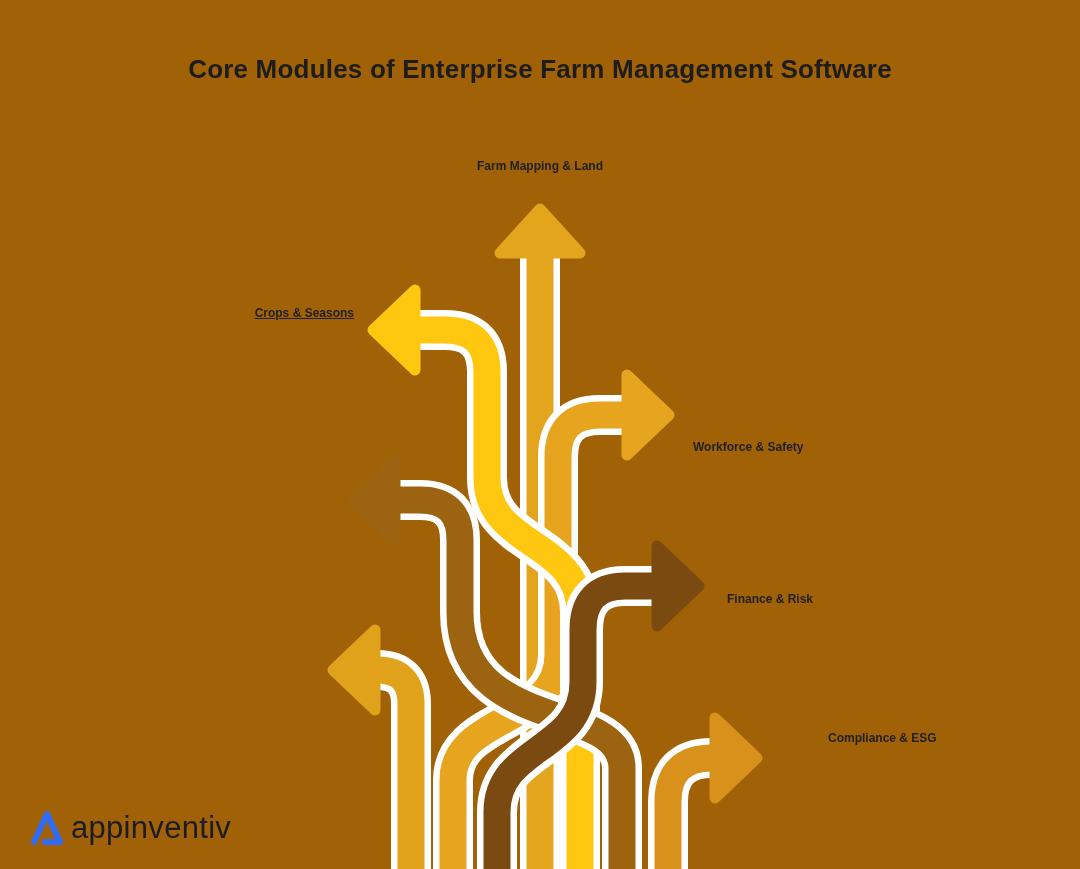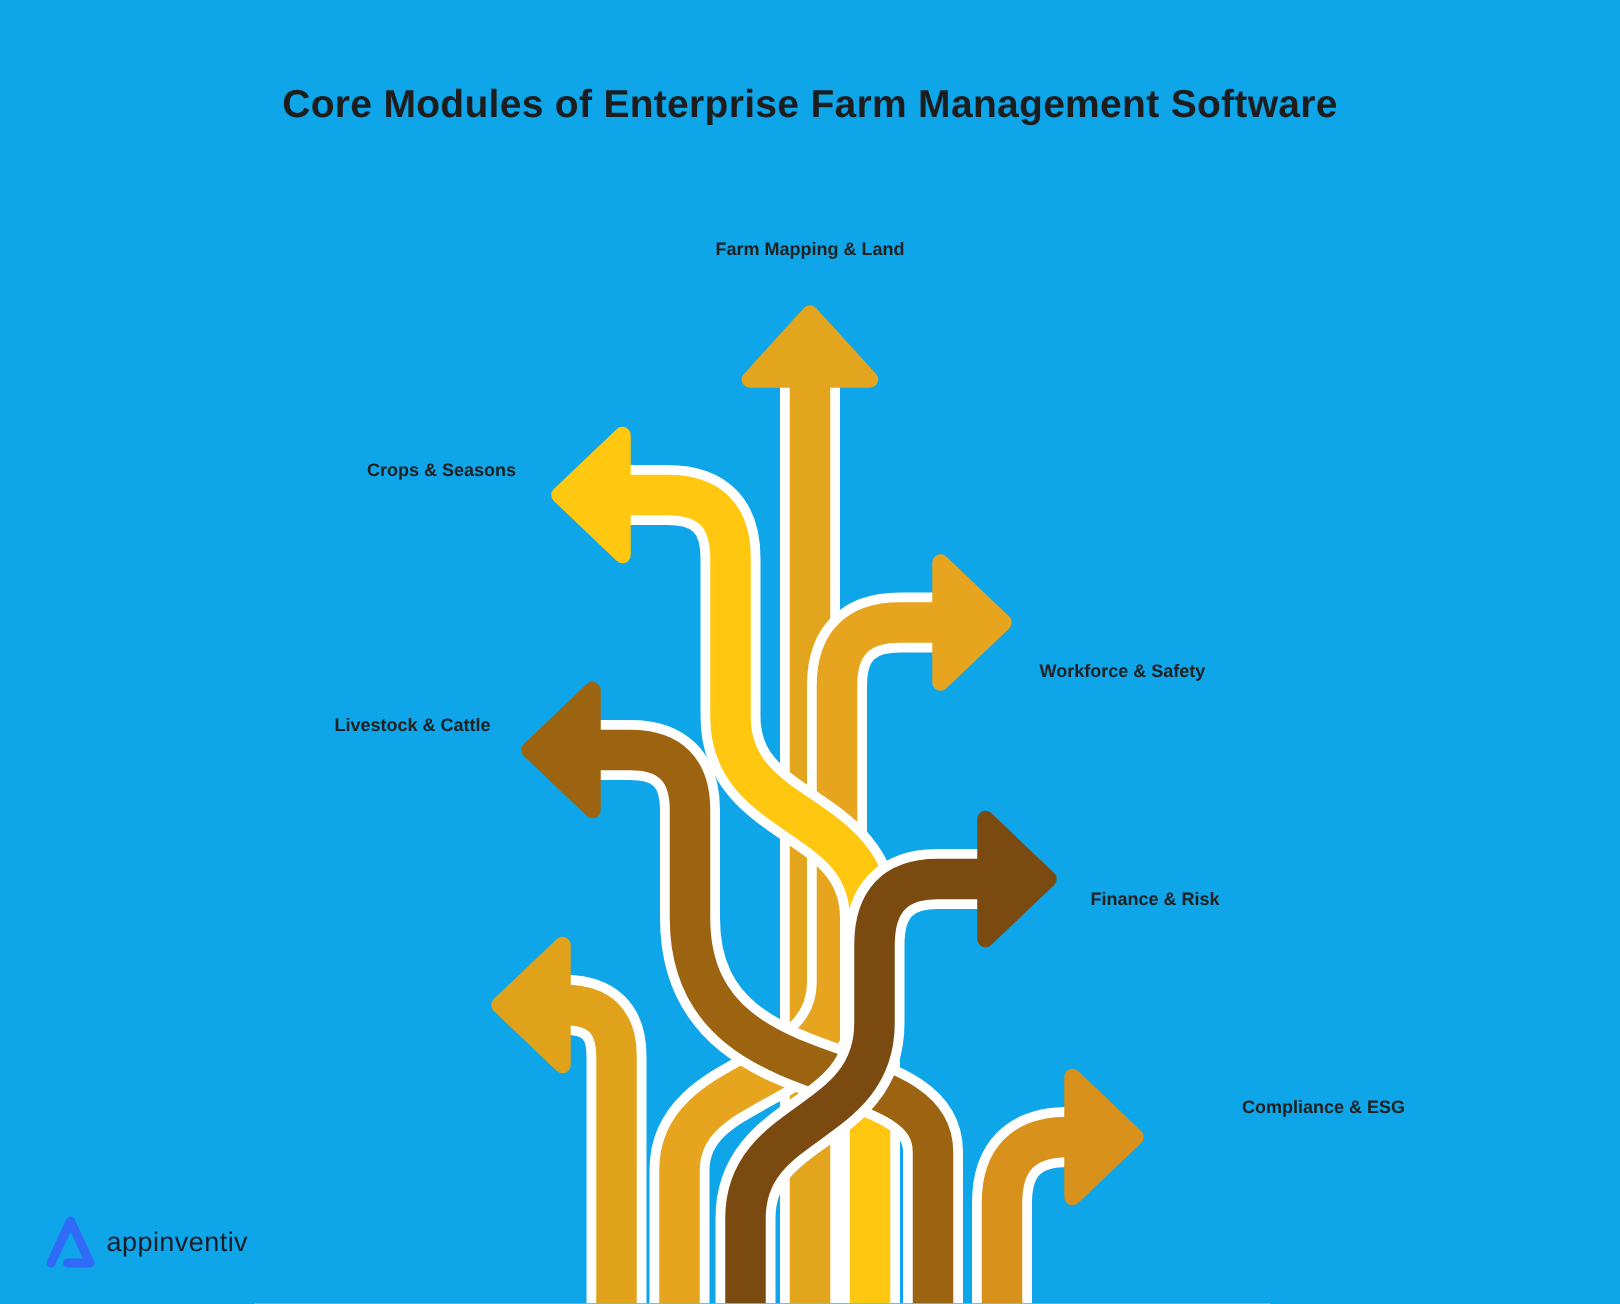--- a/index.html
+++ b/index.html
@@ -1,20 +1,20 @@
 <!DOCTYPE html>
 <html><head>
 <meta charset="utf-8">
 <style>
   html,body{margin:0;padding:0;}
   body{font-family:"Liberation Sans", sans-serif;}
   .canvas{
     position:relative;
     width:1080px;height:869px;
-    background:#0ea5e9;
+    background:#a16207;
     overflow:hidden;
   }
   .title{
     position:absolute;
     top:54px;left:0;width:1080px;
     text-align:center;
     font-size:26px;
     font-weight:700;
     color:#1d1d1d;
     letter-spacing:.2px;
@@ -28,21 +28,21 @@
     white-space:nowrap;
   }
   .label-center{transform:translateX(-50%);}
   .label-right{transform:translateX(-100%);}
   .brand{
     position:absolute;
     left:30px;top:810px;
     display:flex;align-items:center;gap:7px;
   }
   .brand-text{
-    font-size:18px;
+    font-size:31px;
     font-weight:500;
     color:#1c1c28;
     letter-spacing:.3px;
   }
 </style>
 </head>
 <body>
 
 <div class="canvas">
 
@@ -88,25 +88,24 @@
 
     <g>
       <path d="M 497 869 L 497 812 C 497 745 583 752 583 682 L 583 630 Q 583 586 625 586 L 660 586" fill="none" stroke="#FFFFFF" stroke-width="40" stroke-linecap="butt"></path>
       <path d="M 497 869 L 497 812 C 497 745 583 752 583 682 L 583 630 Q 583 586 625 586 L 660 586" fill="none" stroke-width="27" stroke-linecap="butt" stroke="#7B4A10"></path>
       <path d="M 657 546 L 699 586 L 657 626 Z" stroke-width="11" stroke-linejoin="round" fill="#7B4A10" stroke="#7B4A10"></path>
     </g>
   </svg>
 
   <div class="module-label label-center" style="left:540px;top:159px;">Farm Mapping &amp; Land</div>
 
-  <div class="module-label label-right" style="left:344px;top:306px;">Crops &amp; Seasons</div>
+  <div class="module-label label-right" style="left:354px;top:306px;text-decoration:underline;">Crops &amp; Seasons</div>
 
   <div class="module-label" style="left:693px;top:396px;margin-top:44px;">Workforce &amp; Safety</div>
 
-  <div class="module-label label-right" style="left:327px;top:476px;">Livestock &amp; Cattle</div>
 
   <div class="module-label" style="left:727px;top:592px;">Finance &amp; Risk</div>
 
 
   <div class="module-label" style="left:784px;top:731px;margin-left:44px;">Compliance &amp; ESG</div>
 
   <div class="brand">
     <svg width="34" height="36" viewBox="0 0 34 36">
       <path d="M 4 32 L 17 4 L 30 32 L 15 32" fill="none" stroke-width="6" stroke-linecap="round" stroke-linejoin="round" stroke="#2F6BF7"></path>
     </svg>

